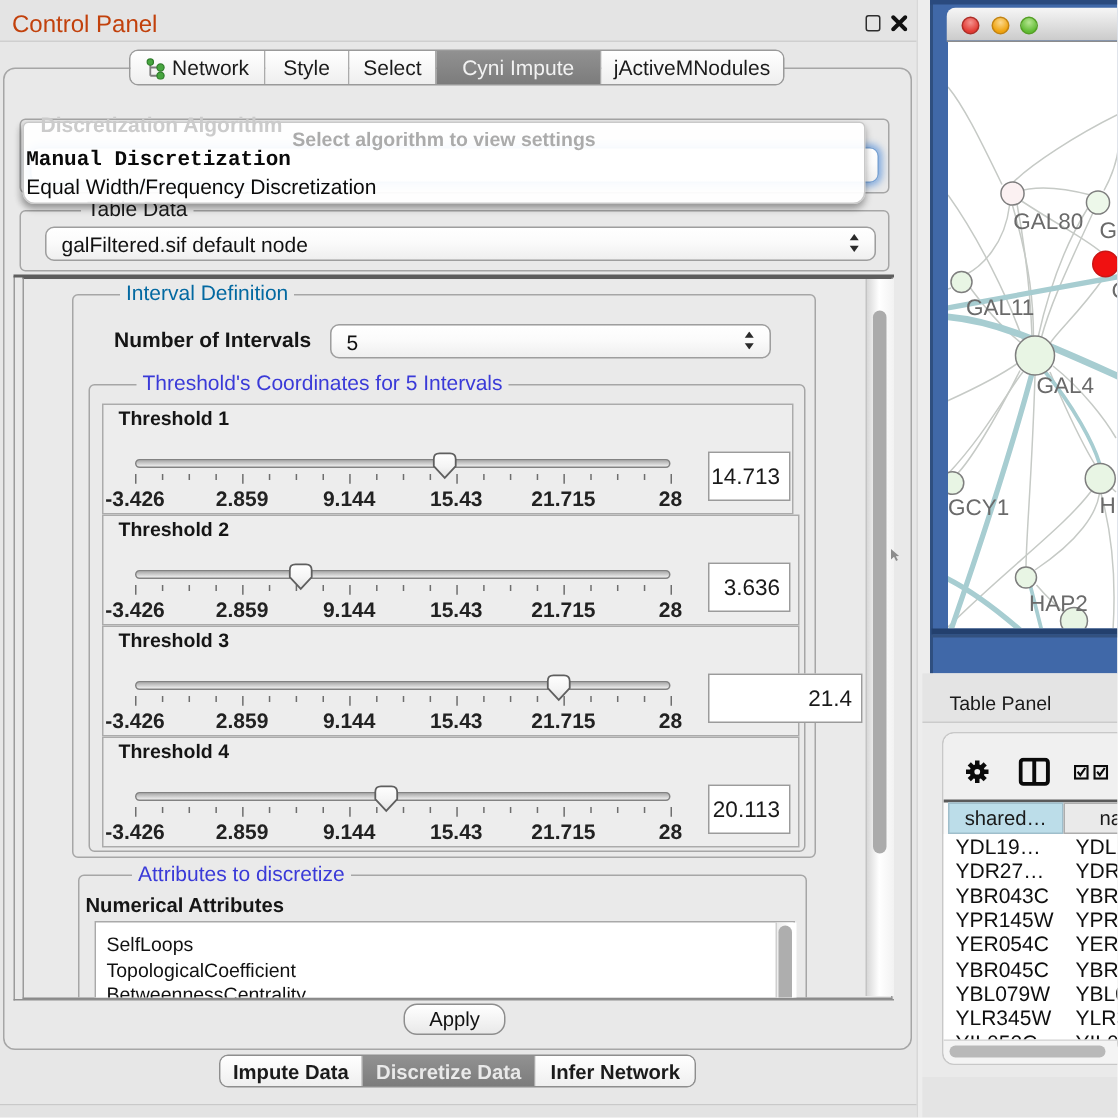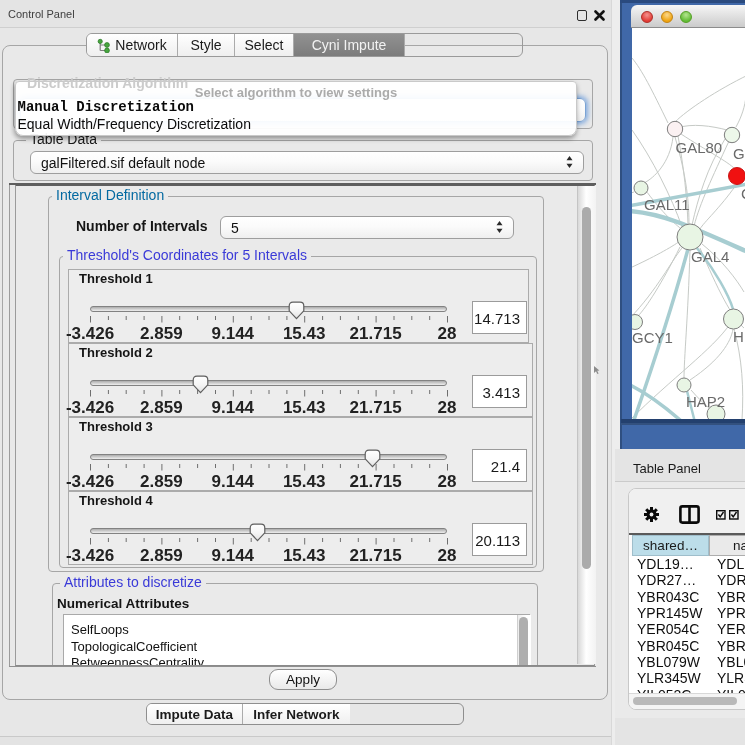--- a/index.html
+++ b/index.html
@@ -1,46 +1,46 @@
 <!DOCTYPE html>
 <html><head>
 <meta charset="utf-8">
 <style>
   html,body{margin:0;padding:0;}
   #root{position:relative;width:745px;height:745px;background:#EDEDED;
         font-family:"Liberation Sans",sans-serif;overflow:hidden;}
   .abs{position:absolute;}
   .grp{position:absolute;border:1px solid #A6A6A6;border-radius:4px;}
-  .grplab{position:absolute;font-size:14px;line-height:13px;padding:0 4px;background:#E9E9E9;}
+  .grplab{position:absolute;font-size:14px;line-height:13px;padding:0 4px;background:#E9E9E9;margin-left:28px;}
   .combo{position:absolute;border:1px solid #9E9E9E;border-radius:6px;
          background:linear-gradient(#FFFFFF 0%,#FBFBFB 45%,#EFEFEF 100%);
          box-shadow:inset 0 1px 0 #fff;}
   .combo .txt{position:absolute;left:10px;top:50%;transform:translateY(-50%);
               font-size:14px;color:#111;}
   .stepper{position:absolute;right:9px;top:50%;transform:translateY(-50%);width:8px;height:14px;}
   .stepper svg{display:block;}
   .tbox{position:absolute;background:#EDEDED;border:1px solid #ABABAB;}
   .ttl{position:absolute;font-size:13px;font-weight:bold;color:#151515;}
   .track{position:absolute;height:4px;border:1px solid #828282;border-radius:3px;
          background:linear-gradient(#ACACAC,#EFEFEF);}
   .vbox{position:absolute;width:53px;height:31px;background:#fff;border:1px solid #9B9B9B;}
   .vbox span{position:absolute;right:6px;top:50%;transform:translateY(-50%);font-size:15px;color:#1A1A1A;}
-  .ticklab{position:absolute;font-size:17px;font-weight:bold;color:#222;transform:translateX(-50%);}
+  .ticklab{position:absolute;font-size:14px;font-weight:bold;color:#222;transform:translateX(-50%);}
   .tab{height:100%;display:flex;align-items:center;justify-content:center;
        font-size:14px;color:#1B1B1B;background:linear-gradient(#FFFFFF,#EFEFEF);}
   .tabsel{background:linear-gradient(#919191,#7C7C7C);color:#F2F2F2;}
 </style>
 </head>
 <body>
 <div id="root">
 
   <div class="abs" style="left:0;top:0;width:611px;height:745px;background:#E7E7E7;border-right:1px solid #D8D8D8;"></div>
 
   <div class="abs" style="left:0;top:0;width:611px;height:27px;background:#E4E4E4;border-bottom:1px solid #CFCFCF;"></div>
-  <div class="abs" style="left:8px;top:8px;font-size:11px;color:#404040;">Control Panel</div>
+  <div class="abs" style="left:8px;top:8px;font-size:16px;color:#c2410c;">Control Panel</div>
   <div class="abs" style="left:577px;top:10px;width:8px;height:9px;border:1.6px solid #2E2E2E;border-radius:2px;"></div>
   <svg class="abs" style="left:594px;top:10px;" width="11" height="11">
     <path d="M1.5,1.5 L9.5,9.5 M9.5,1.5 L1.5,9.5" stroke="#111" stroke-width="2.6" stroke-linecap="round"></path>
   </svg>
 
   <div class="abs" style="left:2px;top:45px;width:604px;height:653px;background:#E9E9E9;
        border:1px solid #A6A6A6;border-radius:8px;"></div>
 
   <div class="abs" style="left:86px;top:33px;width:437px;height:24px;display:flex;
        border:1px solid #9A9A9A;border-radius:6px;overflow:hidden;box-sizing:border-box;">
@@ -48,20 +48,21 @@
       <svg width="14" height="15" viewBox="0 0 14 15" style="margin-right:4px;">
         <path d="M3.2,4 L3.2,12.5 M3.2,7 L9.8,7 M3.2,12.5 L9.8,12.5" stroke="#7E7E7E" stroke-width="1.2" fill="none"></path>
         <circle cx="3.2" cy="3.4" r="2.1" fill="#47A63F" stroke="#2F7D2B" stroke-width="0.8"></circle>
         <circle cx="10" cy="7" r="2.4" fill="#47A63F" stroke="#2F7D2B" stroke-width="0.8"></circle>
         <circle cx="10" cy="12.5" r="2.4" fill="#47A63F" stroke="#2F7D2B" stroke-width="0.8"></circle>
       </svg>
       Network</div>
     <div class="tab" style="width:56px;border-right:1px solid #ABABAB;">Style</div>
     <div class="tab" style="width:58px;border-right:1px solid #ABABAB;">Select</div>
     <div class="tab tabsel" style="width:110px;border-right:1px solid #ABABAB;">Cyni Impute</div>
+    <div class="tab" style="width:123px;">jActiveMNodules</div>
   </div>
 
   <div class="grp" style="left:13px;top:79px;width:578px;height:48px;"></div>
   <div class="combo" style="left:20px;top:98px;width:564px;height:22px;
        border:1.5px solid #7AA3D4;box-shadow:0 0 5px 2px rgba(95,150,220,0.75);"></div>
 
   <div class="grp" style="left:13px;top:140px;width:578px;height:39px;"></div>
   <div class="grplab" style="left:26px;top:133px;background:#E9E9E9;color:#1A1A1A;">Table Data</div>
   <div class="combo" style="left:30px;top:151px;width:552px;height:21px;">
     <span class="txt">galFiltered.sif default node</span>
@@ -135,21 +136,21 @@
         <path d="M1.2,5 Q1.2,1.2 5,1.2 L12,1.2 Q15.8,1.2 15.8,5 L15.8,9.8 L8.5,17.6 L1.2,9.8 Z" fill="url(#thg157)" stroke="#5F5F5F" stroke-width="1.2"></path>
         <defs>
             <linearGradient id="thg157" x1="0" y1="0" x2="0" y2="1">
               <stop offset="0" stop-color="#FFFFFF"></stop>
               <stop offset="0.55" stop-color="#F4F4F4"></stop>
               <stop offset="1" stop-color="#E2E2E2"></stop>
             </linearGradient>
           </defs>
       </svg>
       <div class="vbox" style="left:403px;top:31px;">
-          <span>3.413</span>
+          <span>3.636</span>
         </div>
     </div>
     <div class="tbox" style="left:52px;top:231px;width:465px;height:74px;box-sizing:border-box;">
       <div class="ttl" style="left:10px;top:1px;">Threshold 3</div>
       <div class="track" style="left:21px;top:36px;width:355px;"></div>
       <svg class="abs" style="left:21px;top:46px;" width="358" height="7" viewBox="0 0 358 7">
           <path d="M0.5,0V6.5M18.4,0V4M36.2,0V4M54.1,0V4M71.9,0V6.5M89.7,0V4M107.6,0V4M125.5,0V4M143.3,0V6.5M161.2,0V4M179.0,0V4M196.9,0V4M214.7,0V6.5M232.6,0V4M250.4,0V4M268.3,0V4M286.1,0V6.5M304.0,0V4M321.8,0V4M339.7,0V4M357.5,0V6.5" stroke="#6E6E6E" stroke-width="1" fill="none"></path>
         </svg>
       <span class="ticklab" style="left:21.0px;top:53.5px;">-3.426</span>
         <span class="ticklab" style="left:92.4px;top:53.5px;">2.859</span>
@@ -160,21 +161,21 @@
       <svg class="abs" style="left:294.5px;top:31px;" width="17" height="19" viewBox="0 0 17 19">
         <path d="M1.2,5 Q1.2,1.2 5,1.2 L12,1.2 Q15.8,1.2 15.8,5 L15.8,9.8 L8.5,17.6 L1.2,9.8 Z" fill="url(#thg231)" stroke="#5F5F5F" stroke-width="1.2"></path>
         <defs>
             <linearGradient id="thg231" x1="0" y1="0" x2="0" y2="1">
               <stop offset="0" stop-color="#FFFFFF"></stop>
               <stop offset="0.55" stop-color="#F4F4F4"></stop>
               <stop offset="1" stop-color="#E2E2E2"></stop>
             </linearGradient>
           </defs>
       </svg>
-      <div class="vbox" style="left:403px;top:31px;">
+      <div class="vbox" style="left:403px;top:31px;padding-left:48px;">
           <span>21.4</span>
         </div>
     </div>
     <div class="tbox" style="left:52px;top:305px;width:465px;height:74px;box-sizing:border-box;">
       <div class="ttl" style="left:10px;top:1px;">Threshold 4</div>
       <div class="track" style="left:21px;top:36px;width:355px;"></div>
       <svg class="abs" style="left:21px;top:46px;" width="358" height="7" viewBox="0 0 358 7">
           <path d="M0.5,0V6.5M18.4,0V4M36.2,0V4M54.1,0V4M71.9,0V6.5M89.7,0V4M107.6,0V4M125.5,0V4M143.3,0V6.5M161.2,0V4M179.0,0V4M196.9,0V4M214.7,0V6.5M232.6,0V4M250.4,0V4M268.3,0V4M286.1,0V6.5M304.0,0V4M321.8,0V4M339.7,0V4M357.5,0V6.5" stroke="#6E6E6E" stroke-width="1" fill="none"></path>
         </svg>
       <span class="ticklab" style="left:21.0px;top:53.5px;">-3.426</span>
@@ -216,20 +217,21 @@
        background:linear-gradient(90deg,#D8D8D8,#FFFFFF 45%,#F2F2F2);border-left:1px solid #C4C4C4;"></div>
   <div class="abs" style="left:582px;top:207px;width:9px;height:362px;background:#ABABAB;border-radius:5px;"></div>
 
   <div class="abs" style="left:269px;top:669px;width:66px;height:19px;border:1px solid #8E8E8E;border-radius:9px;
        background:linear-gradient(#FFFFFF,#E9E9E9);display:flex;align-items:center;justify-content:center;
        font-size:13.5px;color:#111;">Apply</div>
 
   <div class="abs" style="left:146px;top:703px;width:318px;height:22px;display:flex;
        border:1px solid #8E8E8E;border-radius:6px;overflow:hidden;box-sizing:border-box;">
     <div class="tab" style="width:95px;border-right:1px solid #ABABAB;font-weight:bold;font-size:13.5px;">Impute Data</div>
+    <div class="tab tabsel" style="width:116px;border-right:1px solid #ABABAB;font-weight:bold;font-size:13.5px;color:#E9E9E9;">Discretize Data</div>
     <div class="tab" style="width:107px;font-weight:bold;font-size:13.5px;">Infer Network</div>
   </div>
 
   <div class="abs" style="left:15px;top:81px;width:562px;height:55px;background:rgba(255,255,255,0.94);
        border:1px solid #C9C9C9;border-radius:4px 4px 8px 8px;box-shadow:0 3px 5px rgba(0,0,0,0.28),-2px 2px 4px rgba(0,0,0,0.12);box-sizing:border-box;"></div>
   <div class="abs" style="left:15px;top:85px;width:562px;text-align:center;font-size:13px;font-weight:bold;color:#ABABAB;">Select algorithm to view settings</div>
   <div class="abs" style="left:27px;top:75px;font-size:14px;font-weight:bold;color:#CBCBCB;">Discretization Algorithm</div>
   <div class="abs" style="left:17.5px;top:99px;font-size:14px;font-weight:bold;color:#0A0A0A;font-family:Liberation Mono, monospace;">Manual Discretization</div>
   <div class="abs" style="left:17.5px;top:115.5px;font-size:14px;color:#0A0A0A;">Equal Width/Frequency Discretization</div>
 

